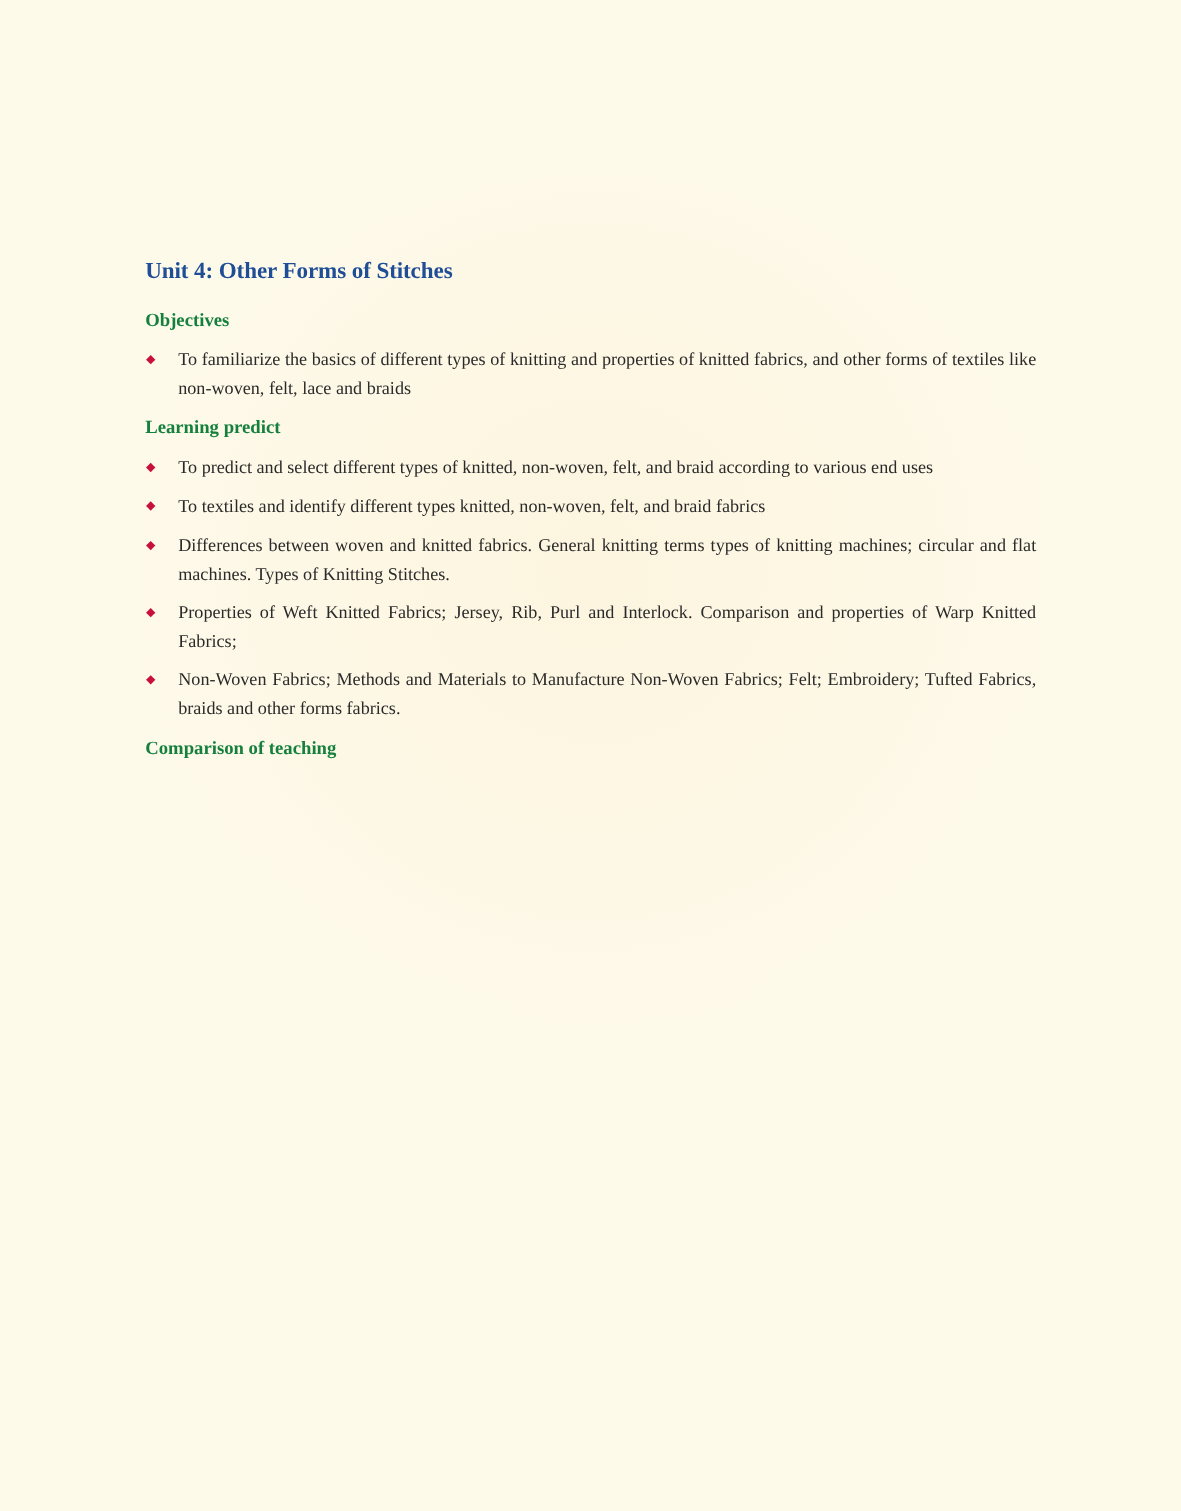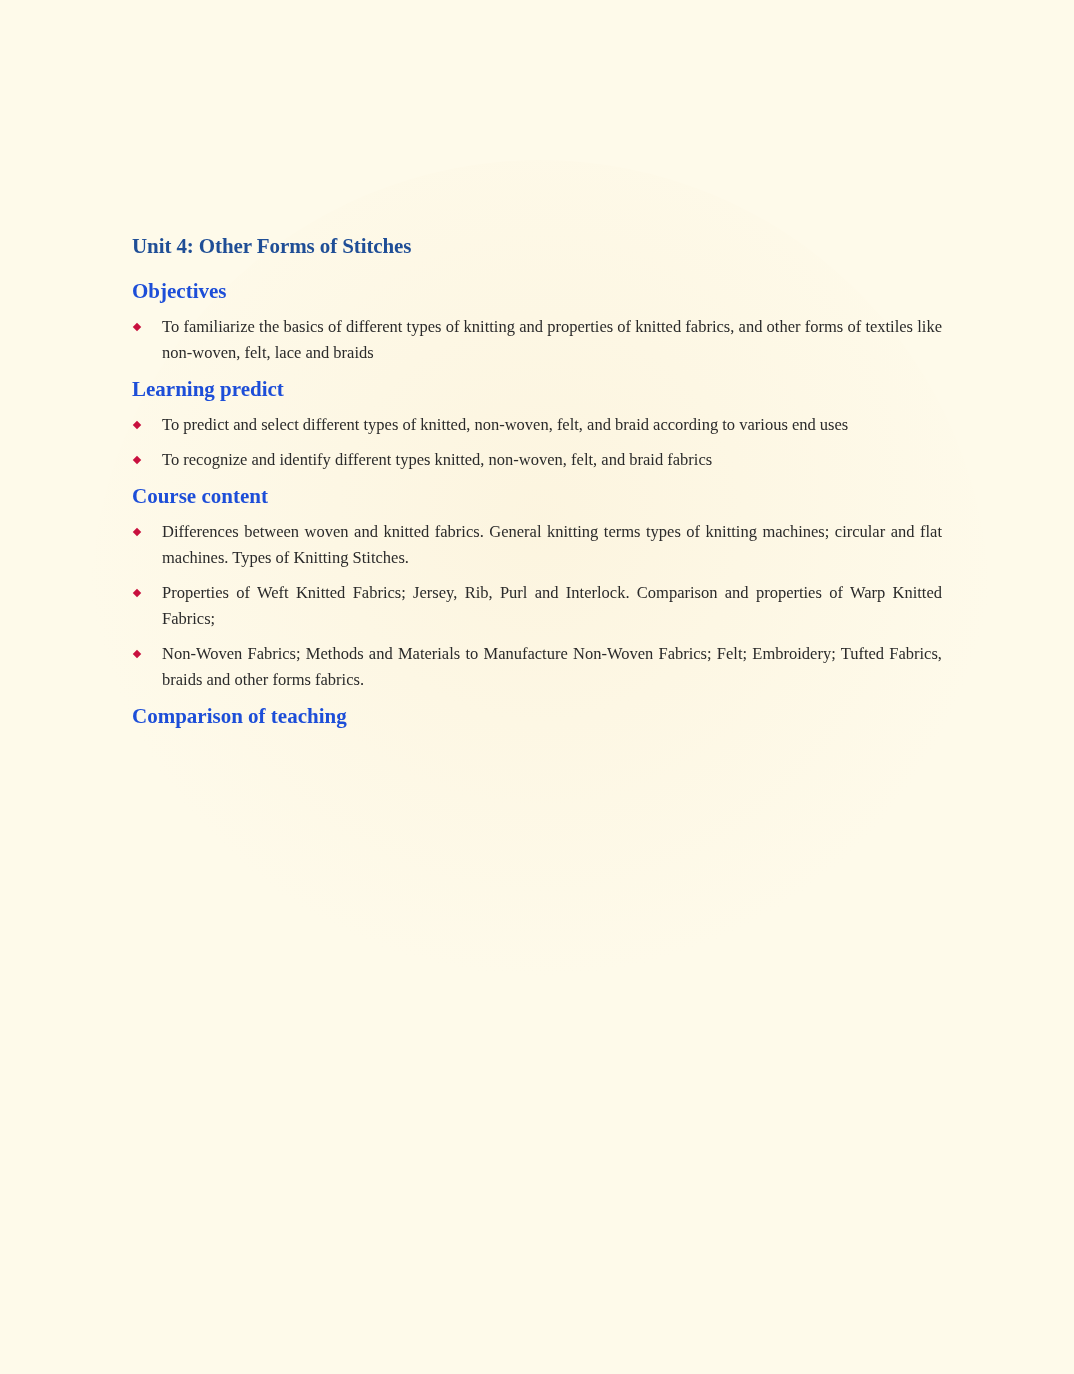--- a/index.html
+++ b/index.html
@@ -36,22 +36,22 @@
       font-weight: bold;
       font-size: 21px;
       color: #1F4E96;
       margin: 0 0 18px 0;
       line-height: 28px;
       letter-spacing: -0.1px;
     }
     .section-heading {
       font-family: "Liberation Serif", "DejaVu Serif", serif;
       font-weight: bold;
-      font-size: 21px;
-      color: #1d4ed8;
+      font-size: 17px;
+      color: #15803d;
       margin: 0 0 10px 0;
       line-height: 26px;
     }
     ul.bullets {
       list-style: none;
       margin: 0 0 10px 0;
       padding: 0;
     }
     ul.bullets li {
       position: relative;
@@ -95,27 +95,26 @@
 
   <div class="section">
     <h2 class="section-heading">Learning predict</h2>
     <ul class="bullets">
       <li>
         <span class="bullet-icon"></span>
         <span>To predict and select different types of knitted, non-woven, felt, and braid according to various end uses</span>
       </li>
       <li>
         <span class="bullet-icon"></span>
-        <span>To recognize and identify different types knitted, non-woven, felt, and braid fabrics</span>
+        <span>To textiles and identify different types knitted, non-woven, felt, and braid fabrics</span>
       </li>
     </ul>
   </div>
 
   <div class="section">
-    <h2 class="section-heading">Course content</h2>
     <ul class="bullets">
       <li>
         <span class="bullet-icon"></span>
         <span>Differences between woven and knitted fabrics. General knitting terms types of knitting machines; circular and flat machines.  Types of Knitting Stitches.</span>
       </li>
       <li>
         <span class="bullet-icon"></span>
         <span>Properties of Weft Knitted Fabrics; Jersey, Rib, Purl and Interlock. Comparison and properties of Warp Knitted Fabrics;</span>
       </li>
       <li>

